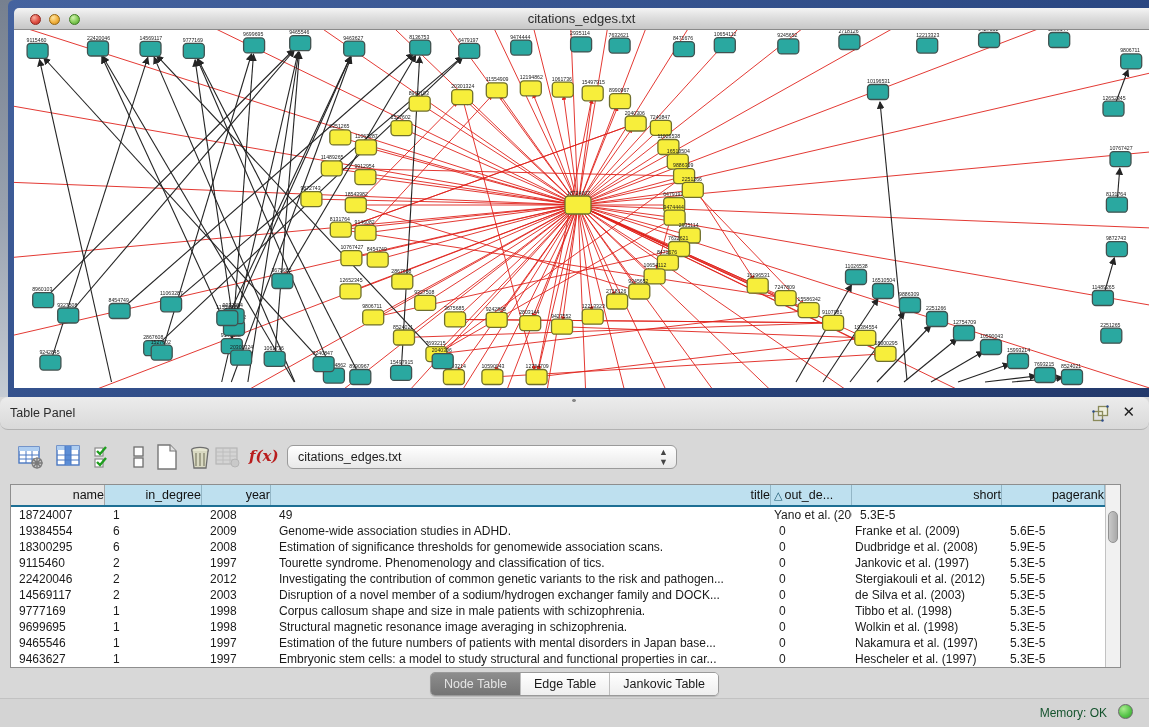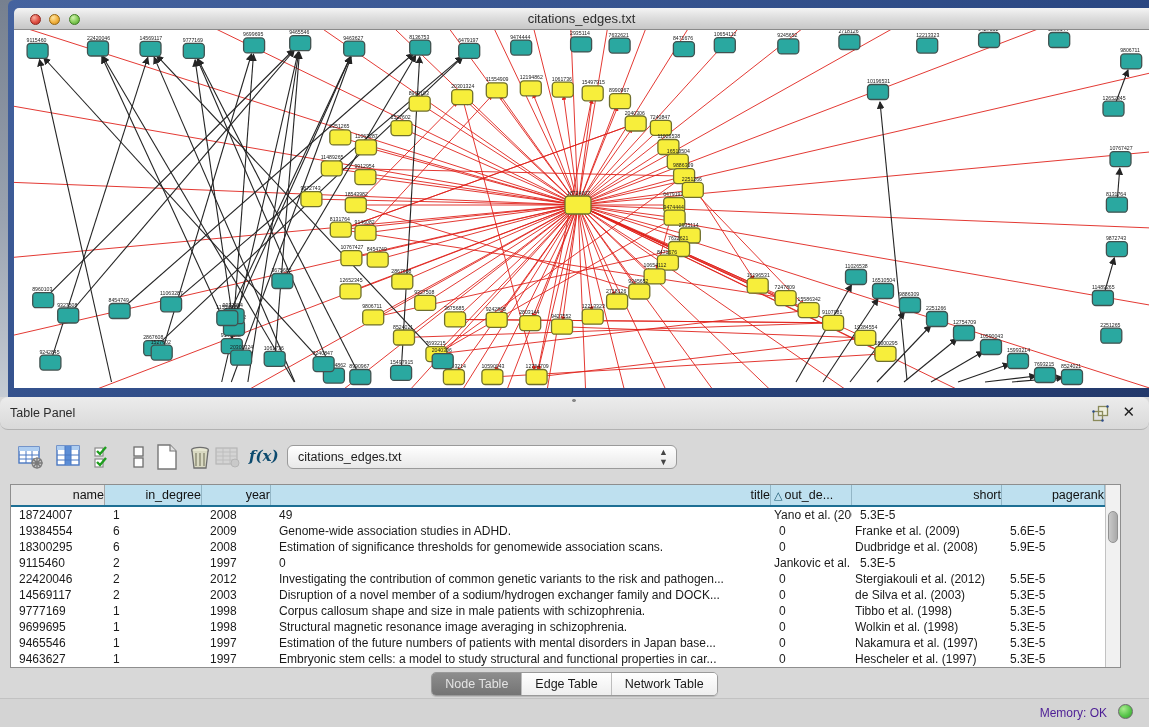--- a/index.html
+++ b/index.html
@@ -28,21 +28,21 @@
     background:linear-gradient(180deg,#ececec,#d9d9d9);border-bottom:1px solid #b2b2b2;border-radius:8px;}
   .tp-title{position:absolute;left:10px;top:9px;font-size:12.5px;color:#2b2b2b;}
   .tp-grip{position:absolute;left:567px;top:1px;width:14px;height:5px;
     background:radial-gradient(circle,#8a8a8a 1.5px,transparent 2px);}
   .tp-float{position:absolute;right:40px;top:8px;width:17px;height:17px;cursor:pointer;}
   .tp-close{position:absolute;right:14px;top:6px;font-size:15px;font-weight:bold;color:#1c1c1c;cursor:pointer;}
   
   .toolbar{position:absolute;left:0;top:430px;width:1149px;height:54px;background:#d8d8d8;}
   .tb-icon{position:absolute;top:13px;width:28px;height:28px;display:inline-block;}
   .fx{font-family:"DejaVu Serif","Liberation Serif",serif;font-style:italic;
-    font-weight:bold;font-size:15px;color:#0c4a6e;top:17px !important;}
+    font-weight:bold;font-size:15px;color:#b91c1c;top:17px !important;}
   .combo{position:absolute;left:287px;top:15px;width:390px;height:24px;
     background:linear-gradient(180deg,#ffffff,#e8e8e8);border:1px solid #9a9a9a;
     border-radius:6px;font-size:12.5px;color:#1c1c1c;line-height:22px;padding-left:10px;cursor:pointer;}
   .combo .arrows{position:absolute;right:8px;top:1px;font-size:9px;color:#444;line-height:10px;text-align:center;}
   
   .dtable{position:absolute;left:10px;top:484px;width:1111px;height:184px;
     background:#fff;border:1px solid #8e8e8e;overflow:hidden;}
   .thead{display:grid;grid-template-columns:94px 97px 69px 500px 81px 150px 103px;
     height:22px;border-bottom:2px solid #1d6f94;}
   .th{background:#bee0ef;border-right:1px solid #93b6c6;font-size:12.5px;color:#111;
@@ -61,21 +61,21 @@
   .seg{display:inline-flex;border:1px solid #9a9a9a;border-radius:5px;overflow:hidden;
     box-shadow:0 1px 1px rgba(0,0,0,.15);}
   .seg button{border:none;margin:0;padding:3px 13px;font-size:12.5px;height:22px;
     font-family:inherit;background:linear-gradient(180deg,#ffffff,#eeeeee);color:#1a1a1a;
     border-left:1px solid #bdbdbd;cursor:pointer;}
   .seg button:first-child{border-left:none;}
   .seg button.sel{background:linear-gradient(180deg,#8d8d8d,#747474);color:#e4e4e4;}
   
   .statusbar{position:absolute;left:0;top:698px;width:1149px;height:29px;background:#d4d4d4;
     border-top:1px solid #c2c2c2;}
-  .mem{position:absolute;right:42px;top:7px;font-size:12px;color:#4c1d95;}
+  .mem{position:absolute;right:42px;top:7px;font-size:12px;color:#14532d;}
   .led{position:absolute;right:16px;top:5px;width:15px;height:15px;border-radius:50%;
     background:radial-gradient(circle at 35% 30%,#a8ec8e,#52c246 60%,#3a9a30);border:1px solid #6a6a6a;}
 </style>
 </head>
 <body>
 
 <div class="screen">
 
   <div class="desktop"></div>
 
@@ -577,20 +577,21 @@
             <div class="td c2">2008</div>
             <div class="td c3">Estimation of significance thresholds for genomewide association scans.</div>
             <div class="td c4">0</div>
             <div class="td c5">Dudbridge et al. (2008)</div>
             <div class="td c6">5.9E-5</div>
           </div>
           <div class="trow">
             <div class="td c0">9115460</div>
             <div class="td c1">2</div>
             <div class="td c2">1997</div>
+            <div class="td c3">Tourette syndrome. Phenomenology and classification of tics.</div>
             <div class="td c4">0</div>
             <div class="td c5">Jankovic et al. (1997)</div>
             <div class="td c6">5.3E-5</div>
           </div>
           <div class="trow">
             <div class="td c0">22420046</div>
             <div class="td c1">2</div>
             <div class="td c2">2012</div>
             <div class="td c3">Investigating the contribution of common genetic variants to the risk and pathogen...</div>
             <div class="td c4">0</div>
@@ -645,21 +646,21 @@
         </div>
       <div class="vscroll">
         <div class="vthumb"></div>
       </div>
     </div>
 
     <div class="tabs">
       <div class="seg" id="tabseg">
           <button class="sel">Node Table</button>
           <button class="">Edge Table</button>
-          <button class="">Network Table</button>
+          <button class="">Jankovic Table</button>
         </div>
     </div>
 
     <div class="statusbar">
       <span class="mem">Memory: OK</span>
       <span class="led"></span>
     </div>
   </div>
 </div>
 

